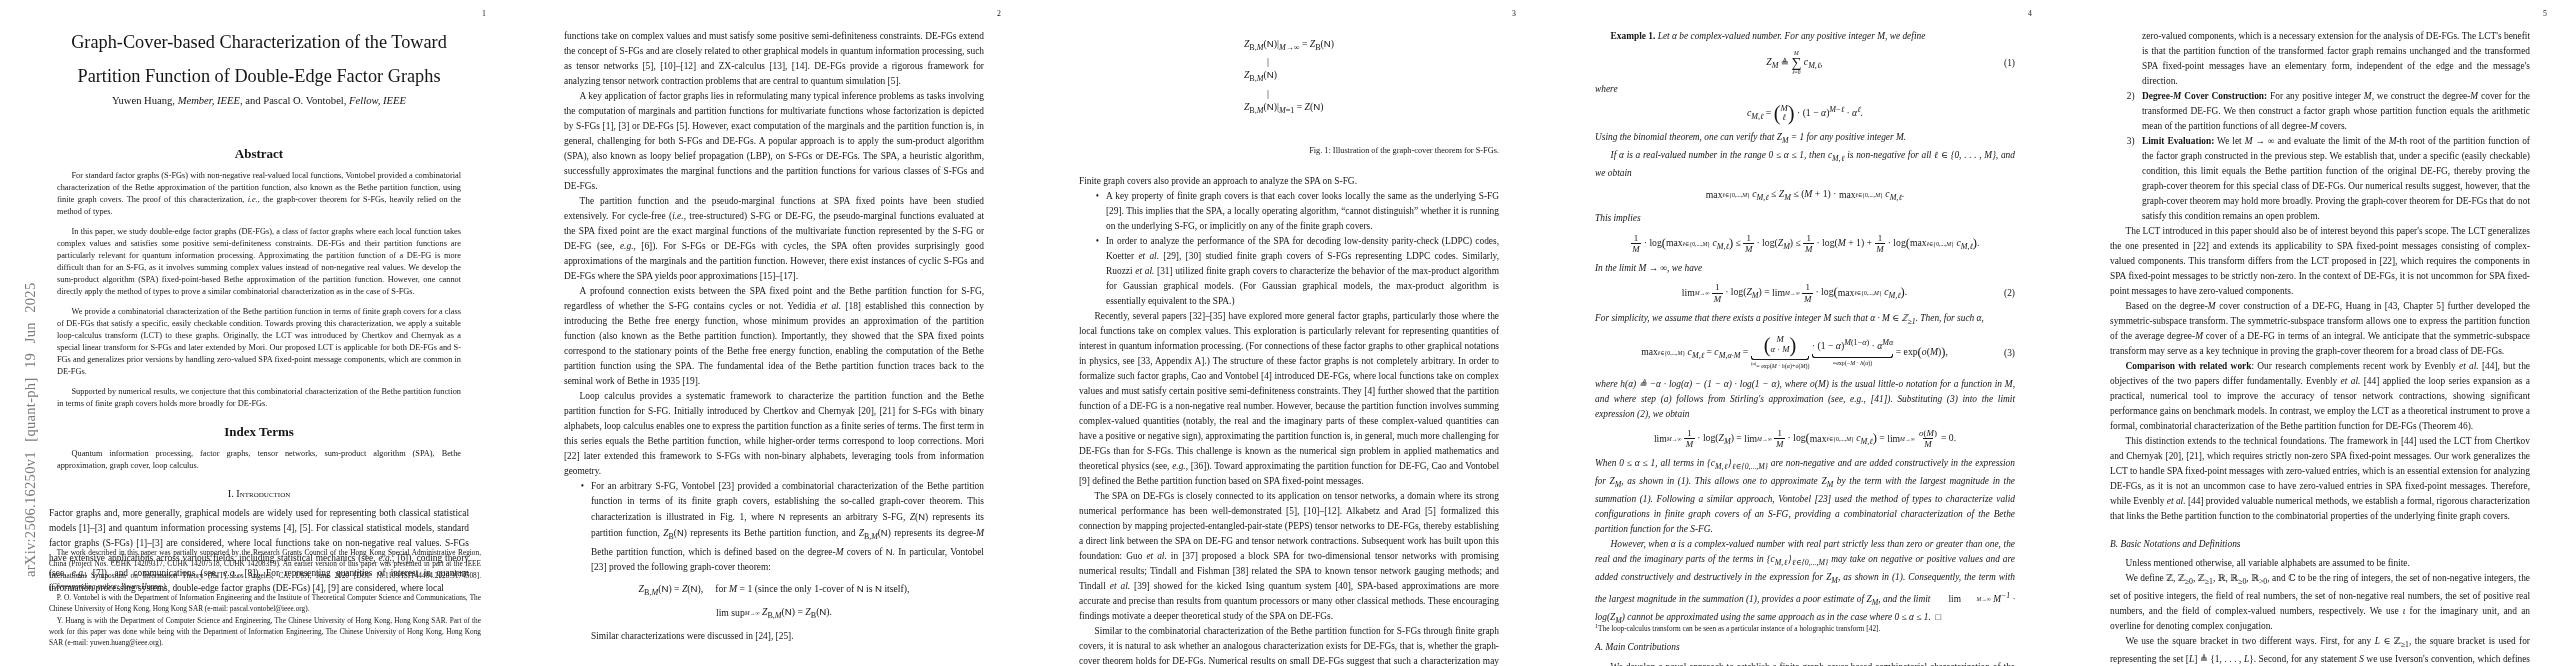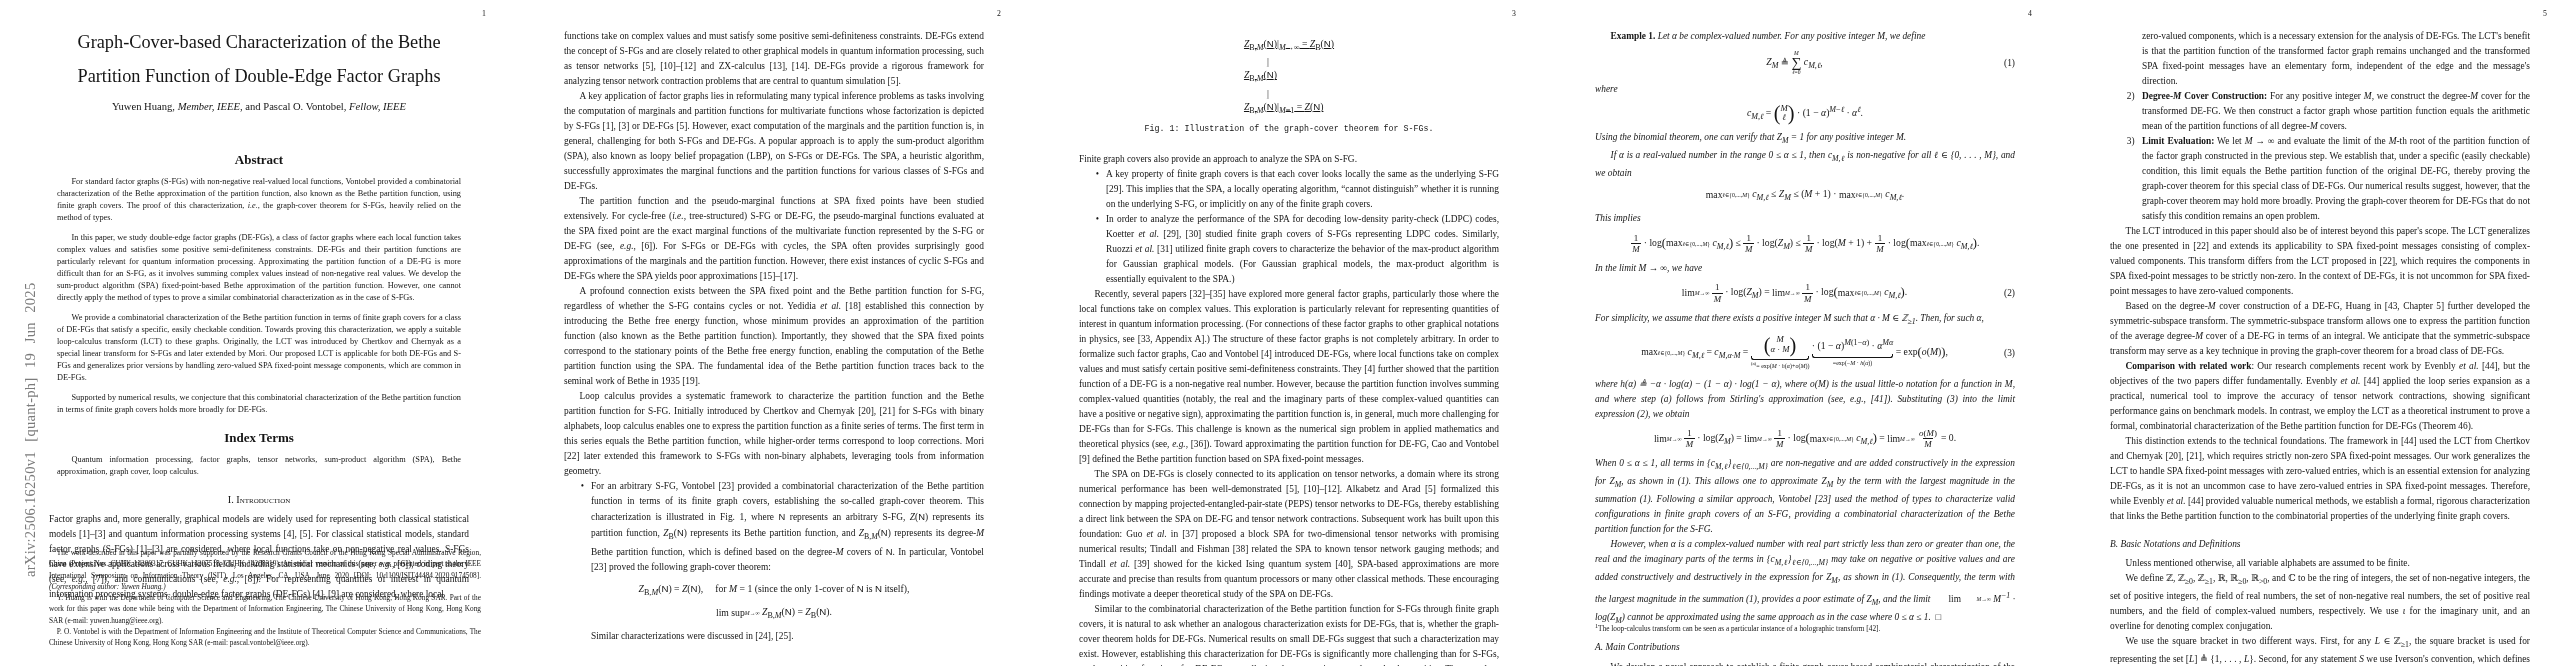--- a/index.html
+++ b/index.html
@@ -7,21 +7,21 @@
   .page{position:absolute;top:0;width:515px;height:667px;background:#fff;overflow:hidden;}
   #pg1{left:0}#pg2{left:515px}#pg3{left:1030px}#pg4{left:1546px}#pg5{left:2061px}
   .pageno{position:absolute;top:9px;right:29px;font-size:7.8px;}
   .content{padding:29px 46px 0 49px;}
   #pg1 .content{padding-top:19px;}
   .p{font-size:9.4px;line-height:15px;text-align:justify;text-indent:15.6px;margin:0;}
   .p.noind{text-indent:0;}
   .it{font-style:italic;}
   .sf{font-family:"Liberation Sans","DejaVu Sans",sans-serif;}
   .title{text-align:center;font-size:18.3px;line-height:34px;margin:5.6px 0 0 0;font-weight:normal;}
-  .authors{text-align:center;font-size:10.6px;margin-top:8px;}
+  .authors{text-align:center;font-size:10.6px;margin-top:2px;}
   .h-c{ text-align:center;font-weight:bold;font-size:13px;margin:0 0 5.6px 0;}
   .h-abs{margin-top:40px;}
   .h-idx{margin-top:14.5px;}
   .abs{font-size:8.3px;line-height:12px;text-align:justify;text-indent:14.5px;margin:8px;}
   .h-sec{text-align:center;font-variant:small-caps;font-size:10.3px;font-weight:normal;margin:15.6px 0 7.8px 0;}
   .h-sub{font-style:italic;font-size:9.4px;margin:14.5px 0 7.8px 0;}
   .fnblock{position:absolute;left:49px;right:34px;top:547px;}
   .fn{font-size:7.3px;line-height:11.3px;text-align:justify;text-indent:7.8px;margin:0;}
   .bull{position:relative;padding-left:27px;text-indent:0;}
   .bull .bd{position:absolute;left:16.7px;top:0;}
@@ -42,49 +42,49 @@
   .sm .sg{font-size:1.45em;line-height:.95;}
   .sm .lo{font-size:.58em;}
   .bn{display:inline-flex;align-items:center;vertical-align:middle;}
   .bn .bp{font-size:2.1em;font-weight:300;line-height:.72;}
   .bn .bc{display:inline-flex;flex-direction:column;align-items:center;line-height:1.12;font-size:.9em;}
   .bp2{font-size:1.3em;vertical-align:middle;font-weight:300;}
   .ub{display:inline-flex;flex-direction:column;align-items:center;vertical-align:middle;}
   .ub .ubb{align-self:stretch;height:2.2px;border-left:0.6px solid #151515;border-right:0.6px solid #151515;border-bottom:0.6px solid #151515;border-radius:0 0 2.8px 2.8px;margin-top:1.7px;}
   .ub .ul{font-size:.62em;margin-top:1.1px;white-space:nowrap;}
   .fig{text-align:center;margin-top:6.7px;}
-  .figstack{display:inline-block;text-align:left;font-size:9.7px;text-decoration:underline;}
+  .figstack{display:inline-block;text-align:left;font-size:9.7px;}
   .figstack .row{line-height:16.7px;}
   .figstack .bar{padding-left:23px;line-height:11px;}
-  .figcap{text-align:center;font-size:8.3px;margin:4px 0 19px 0;text-indent:0;font-family:Liberation Mono, monospace;}
+  .figcap{text-align:right;font-size:8.3px;margin:26px 0 19px 0;text-indent:0;}
   .wm{position:absolute;left:22px;top:577px;transform:rotate(-90deg);transform-origin:0 0;font-size:14.5px;color:#7b7b7b;letter-spacing:0.3px;word-spacing:5.6px;white-space:nowrap;}
 </style>
 </head>
 <body>
 
 <div class="page" id="pg1">
   <div class="wm">arXiv:2506.16250v1 [quant-ph] 19 Jun 2025</div>
   <div class="pageno">1</div>
   <div class="content">
-    <h1 class="title"><span>Graph-Cover-based Characterization of the Bethe</span><br><span>Partition Function of Double-Edge Factor Graphs</span></h1>
+    <h1 class="title"><span>Graph-Cover-based Characterization of the Toward</span><br><span>Partition Function of Double-Edge Factor Graphs</span></h1>
     <div class="authors">Yuwen Huang, <i>Member, IEEE</i>, and Pascal O. Vontobel, <i>Fellow, IEEE</i></div>
     <div class="h-c h-abs">Abstract</div>
     <p class="abs">For standard factor graphs (S-FGs) with non-negative real-valued local functions, Vontobel provided a combinatorial characterization of the Bethe approximation of the partition function, also known as the Bethe partition function, using finite graph covers. The proof of this characterization, <i>i.e.</i>, the graph-cover theorem for S-FGs, heavily relied on the method of types.</p>
     <p class="abs">In this paper, we study double-edge factor graphs (DE-FGs), a class of factor graphs where each local function takes complex values and satisfies some positive semi-definiteness constraints. DE-FGs and their partition functions are particularly relevant for quantum information processing. Approximating the partition function of a DE-FG is more difficult than for an S-FG, as it involves summing complex values instead of non-negative real values. We develop the sum-product algorithm (SPA) fixed-point-based Bethe approximation of the partition function. However, one cannot directly apply the method of types to prove a similar combinatorial characterization as in the case of S-FGs.</p>
     <p class="abs">We provide a combinatorial characterization of the Bethe partition function in terms of finite graph covers for a class of DE-FGs that satisfy a specific, easily checkable condition. Towards proving this characterization, we apply a suitable loop-calculus transform (LCT) to these graphs. Originally, the LCT was introduced by Chertkov and Chernyak as a special linear transform for S-FGs and later extended by Mori. Our proposed LCT is applicable for both DE-FGs and S-FGs and generalizes prior versions by handling zero-valued SPA fixed-point message components, which are common in DE-FGs.</p>
     <p class="abs">Supported by numerical results, we conjecture that this combinatorial characterization of the Bethe partition function in terms of finite graph covers holds more broadly for DE-FGs.</p>
     <div class="h-c h-idx">Index Terms</div>
     <p class="abs">Quantum information processing, factor graphs, tensor networks, sum-product algorithm (SPA), Bethe approximation, graph cover, loop calculus.</p>
     <div class="h-sec">I. Introduction</div>
     <p class="p noind">Factor graphs and, more generally, graphical models are widely used for representing both classical statistical models [1]–[3] and quantum information processing systems [4], [5]. For classical statistical models, standard factor graphs (S-FGs) [1]–[3] are considered, where local functions take on non-negative real values. S-FGs have extensive applications across various fields, including statistical mechanics (see, <i>e.g.</i>, [6]), coding theory (see, <i>e.g.</i>, [7]), and communications (see, <i>e.g.</i>, [8]). For representing quantities of interest in quantum information processing systems, double-edge factor graphs (DE-FGs) [4], [9] are considered, where local</p>
   </div>
   <div class="fnblock">
     <p class="fn">The work described in this paper was partially supported by the Research Grants Council of the Hong Kong Special Administrative Region, China (Project Nos. CUHK 14209317, CUHK 14207518, CUHK 14208319). An earlier version of this paper was presented in part at the IEEE International Symposium on Information Theory (ISIT), Los Angeles, CA, USA, June 2020 [DOI: 10.1109/ISIT44484.2020.9174508]. <i>(Corresponding author: Yuwen Huang.)</i></p>
+    <p class="fn">P. O. Vontobel is with the Department of Information Engineering and the Institute of Theoretical Computer Science and Communications, The Chinese University of Hong Kong, Hong Kong SAR (e-mail: pascal.vontobel@ieee.org).</p>
     <p class="fn">Y. Huang is with the Department of Computer Science and Engineering, The Chinese University of Hong Kong, Hong Kong SAR. Part of the work for this paper was done while being with the Department of Information Engineering, The Chinese University of Hong Kong, Hong Kong SAR (e-mail: yuwen.huang@ieee.org).</p>
-    <p class="fn">P. O. Vontobel is with the Department of Information Engineering and the Institute of Theoretical Computer Science and Communications, The Chinese University of Hong Kong, Hong Kong SAR (e-mail: pascal.vontobel@ieee.org).</p>
   </div>
 </div>
 
 <div class="page" id="pg2">
   <div class="pageno">2</div>
   <div class="content">
     <p class="p noind">functions take on complex values and must satisfy some positive semi-definiteness constraints. DE-FGs extend the concept of S-FGs and are closely related to other graphical models in quantum information processing, such as tensor networks [5], [10]–[12] and ZX-calculus [13], [14]. DE-FGs provide a rigorous framework for analyzing tensor network contraction problems that are central to quantum simulation [5].</p>
     <p class="p">A key application of factor graphs lies in reformulating many typical inference problems as tasks involving the computation of marginals and partition functions for multivariate functions whose factorization is depicted by S-FGs [1], [3] or DE-FGs [5]. However, exact computation of the marginals and the partition function is, in general, challenging for both S-FGs and DE-FGs. A popular approach is to apply the sum-product algorithm (SPA), also known as loopy belief propagation (LBP), on S-FGs or DE-FGs. The SPA, a heuristic algorithm, successfully approximates the marginal functions and the partition functions for various classes of S-FGs and DE-FGs.</p>
     <p class="p">The partition function and the pseudo-marginal functions at SPA fixed points have been studied extensively. For cycle-free (<i>i.e.</i>, tree-structured) S-FG or DE-FG, the pseudo-marginal functions evaluated at the SPA fixed point are the exact marginal functions of the multivariate function represented by the S-FG or DE-FG (see, <i>e.g.</i>, [6]). For S-FGs or DE-FGs with cycles, the SPA often provides surprisingly good approximations of the marginals and the partition function. However, there exist instances of cyclic S-FGs and DE-FGs where the SPA yields poor approximations [15]–[17].</p>
     <p class="p">A profound connection exists between the SPA fixed point and the Bethe partition function for S-FG, regardless of whether the S-FG contains cycles or not. Yedidia <i>et al.</i> [18] established this connection by introducing the Bethe free energy function, whose minimum provides an approximation of the partition function (also known as the Bethe partition function). Importantly, they showed that the SPA fixed points correspond to the stationary points of the Bethe free energy function, enabling the computation of the Bethe partition function using the SPA. The fundamental idea of the Bethe partition function traces back to the seminal work of Bethe in 1935 [19].</p>

